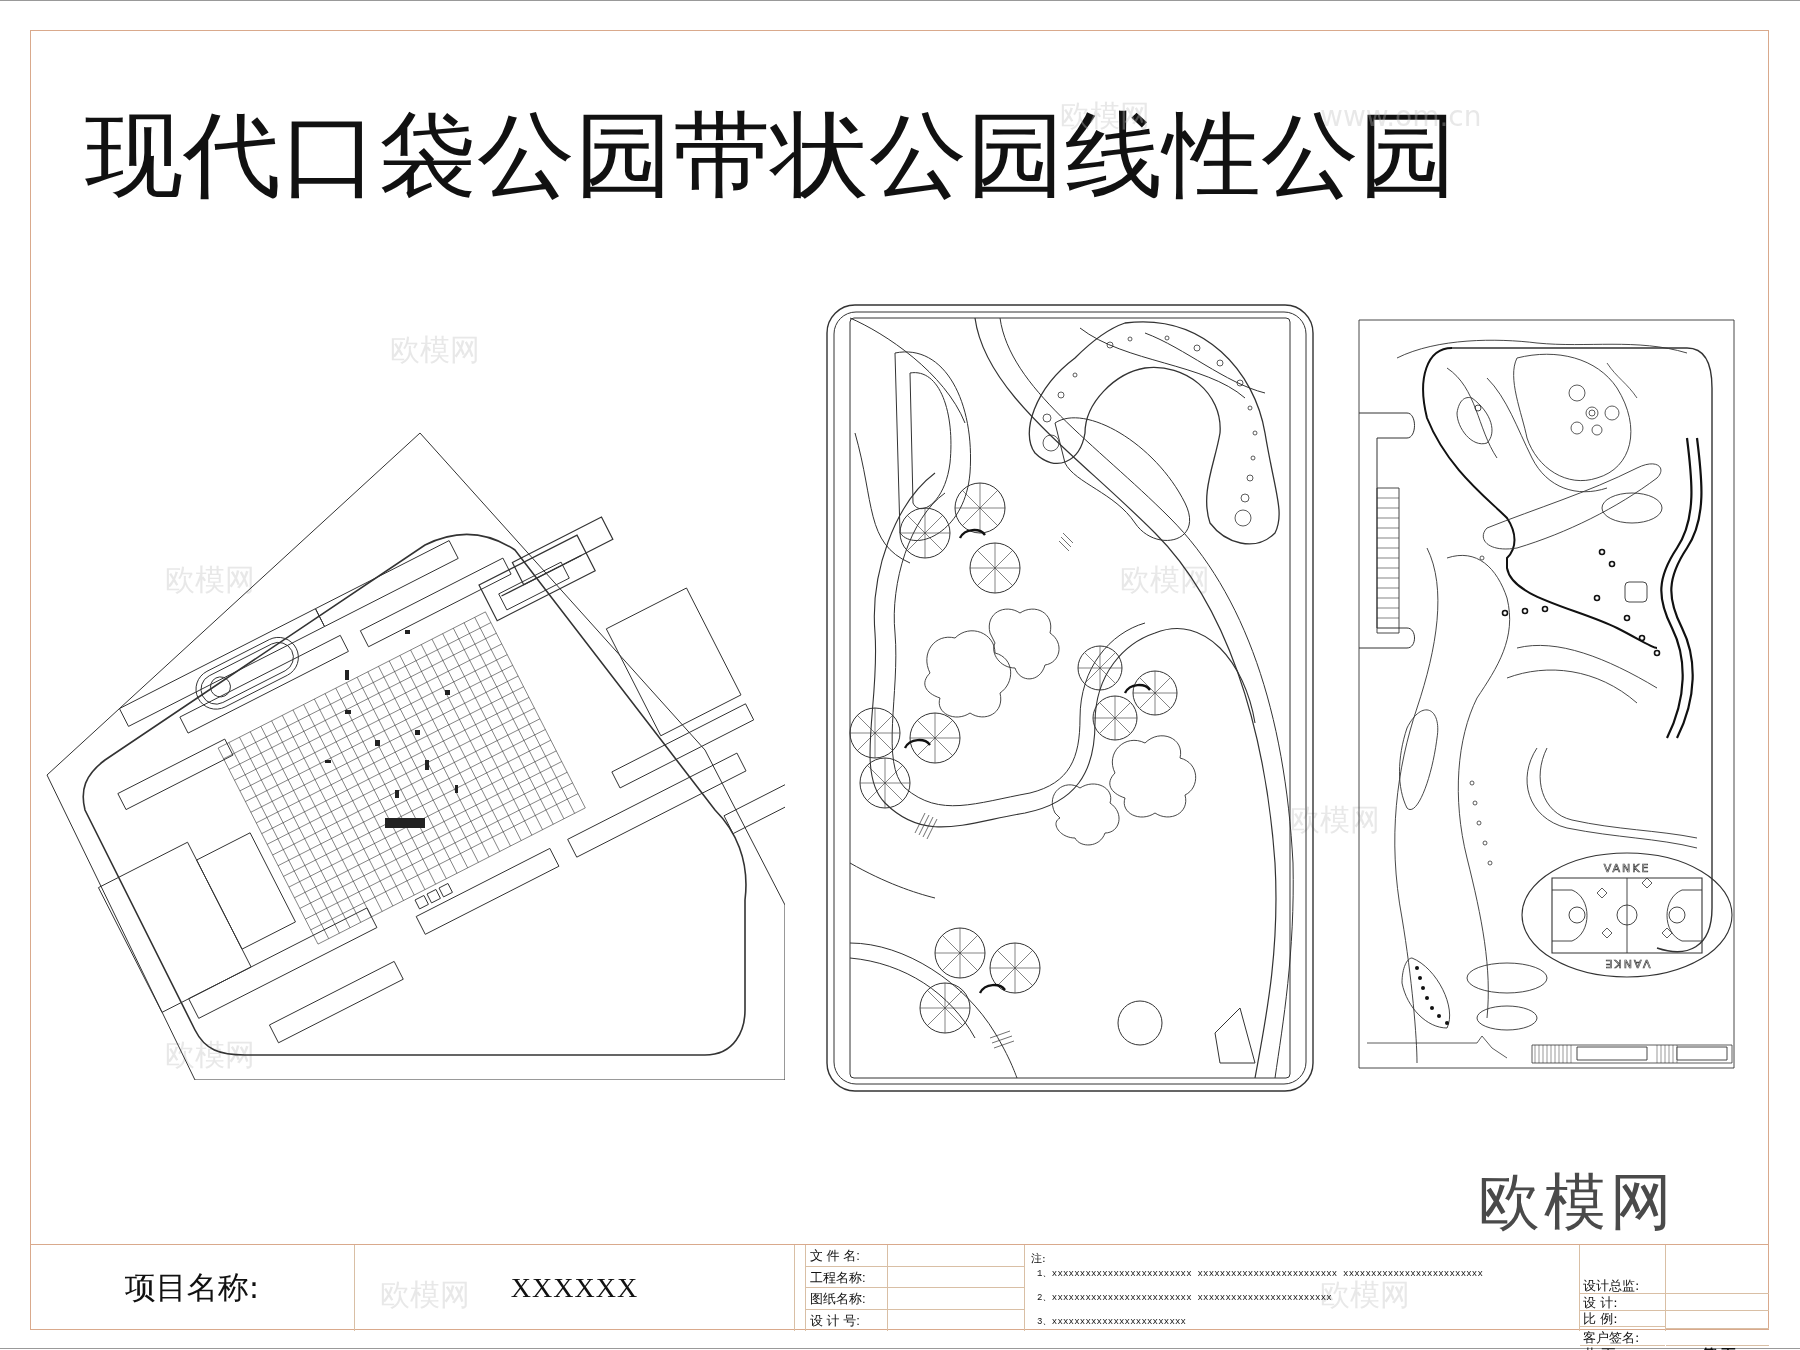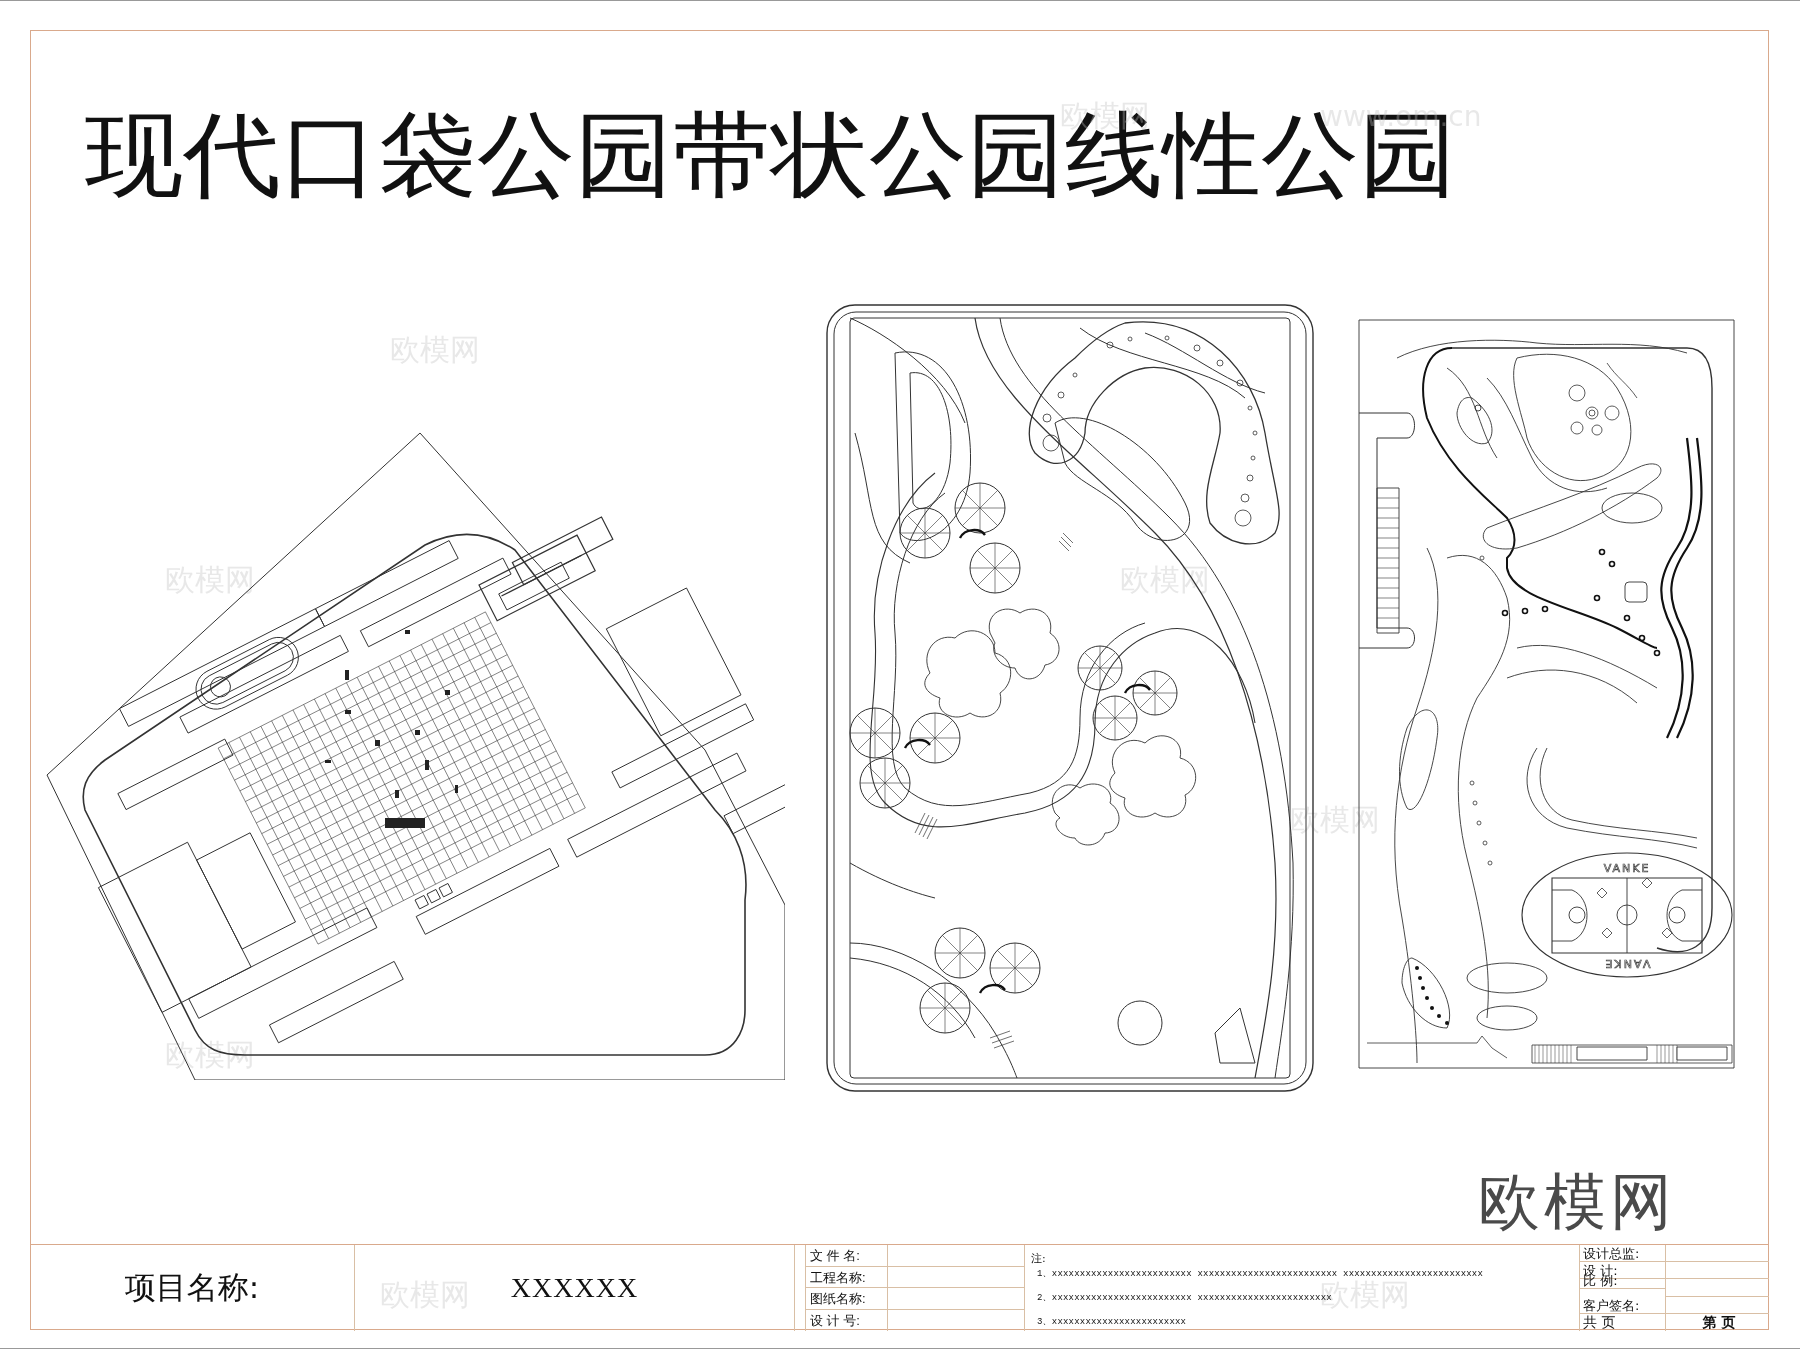--- a/index.html
+++ b/index.html
@@ -17,21 +17,21 @@
   .proj-label{left:0;width:325px;display:flex;align-items:center;justify-content:center;font-size:31px;font-family:"DejaVu Sans",sans-serif;}
   .proj-value{left:325px;width:440px;display:flex;align-items:center;justify-content:center;font-size:28px;font-family:"Liberation Serif",serif;letter-spacing:1px;}
   .lbl-col{left:775px;width:83px;border-left:1.5px solid #d9bfa5;}
   .val-col{left:858px;width:137px;}
   .row4{position:absolute;left:0;width:100%;height:21.5px;border-bottom:1px solid #d9bfa5;box-sizing:border-box;font-family:Liberation Sans, sans-serif;font-size:13px;line-height:21px;padding-left:4px;white-space:nowrap;}
   .notes{left:995px;width:555px;font-family:"Liberation Mono",monospace;font-size:9px;}
   .notes .nh{position:absolute;left:6px;top:6px;font-family:"DejaVu Sans",sans-serif;font-size:11px;}
   .notes .nl{position:absolute;left:12px;white-space:nowrap;letter-spacing:0.2px;}
   .rlbl{left:1550px;width:86px;}
   .rval{left:1636px;width:103px;border-right:none;font-weight:bold;}
-  .row5{position:absolute;left:0;width:100%;height:17.2px;border-bottom:1px solid #d9bfa5;box-sizing:border-box;font-family:"DejaVu Sans",sans-serif;font-size:13px;line-height:17px;padding-left:3px;white-space:nowrap;}
+  .row5{position:absolute;left:0;width:100%;height:17.2px;border-bottom:1px solid #d9bfa5;box-sizing:border-box;font-family:"DejaVu Sans",sans-serif;font-size:13px;line-height:17px;padding-left:3px;white-space:nowrap;margin-top:32px;}
   .row5.small{font-size:14px;}
   svg line, svg path, svg rect, svg circle, svg ellipse, svg polygon, svg polyline{vector-effect:non-scaling-stroke;}
 </style>
 </head>
 <body>
 
 <div class="topline"></div>
 <div class="botline"></div>
 <div class="frame"></div>
 
@@ -325,21 +325,21 @@
   <div class="cell notes">
     <div class="nh">注:</div>
     <div class="nl" style="top:22px">1、xxxxxxxxxxxxxxxxxxxxxxxxx    xxxxxxxxxxxxxxxxxxxxxxxxx    xxxxxxxxxxxxxxxxxxxxxxxxx</div>
     <div class="nl" style="top:46px">2、xxxxxxxxxxxxxxxxxxxxxxxxx    xxxxxxxxxxxxxxxxxxxxxxxx</div>
     <div class="nl" style="top:70px">3、xxxxxxxxxxxxxxxxxxxxxxxx</div>
   </div>
 
   <div class="cell rlbl">
     <div class="row5" style="top:0">设计总监:</div>
     <div class="row5" style="top:17.2px">设      计:</div>
-    <div class="row5" style="top:27px">比      例:</div>
+    <div class="row5" style="top:33px">比      例:</div>
     <div class="row5" style="top:51.6px">客户签名:</div>
     <div class="row5 small" style="top:68.8px;border-bottom:none">共        页</div>
   </div>
   <div class="cell rval">
     <div class="row5" style="top:0"></div>
     <div class="row5" style="top:17.2px"></div>
     <div class="row5" style="top:34.4px"></div>
     <div class="row5" style="top:51.6px"></div>
     <div class="row5 small" style="top:68.8px;border-bottom:none;text-align:center">第        页</div>
   </div>

